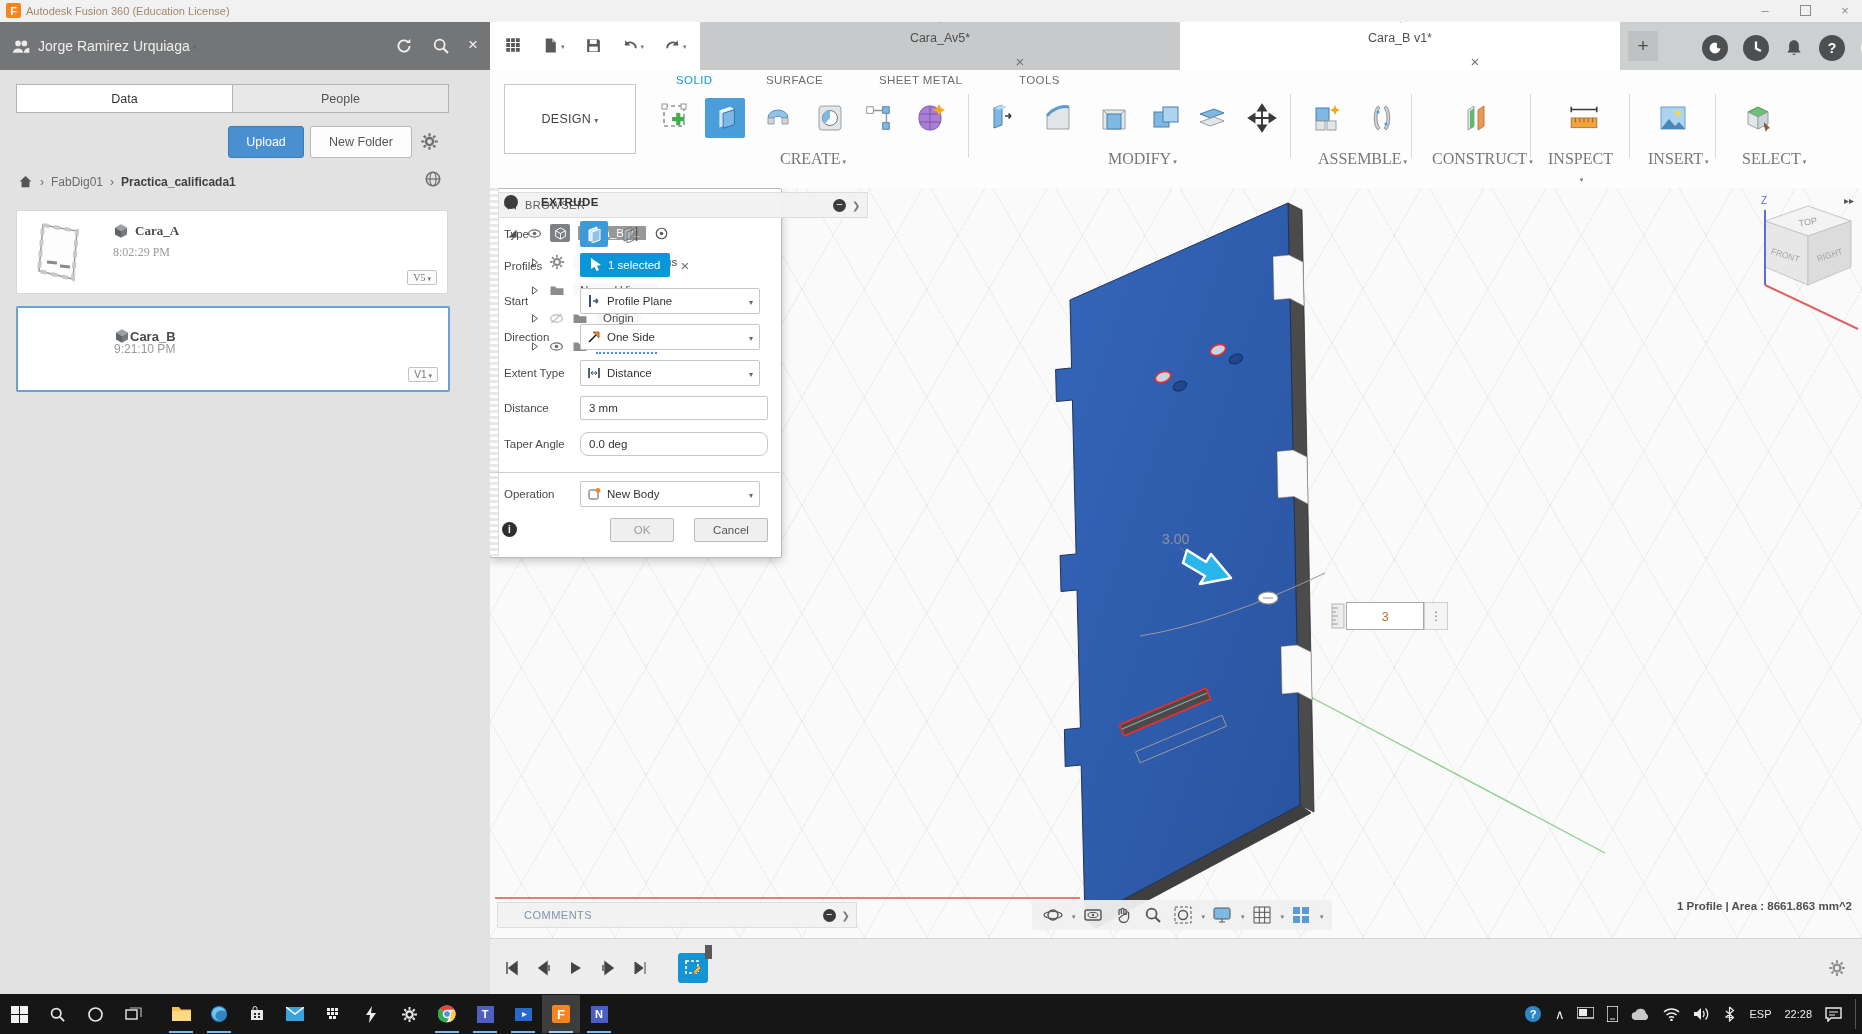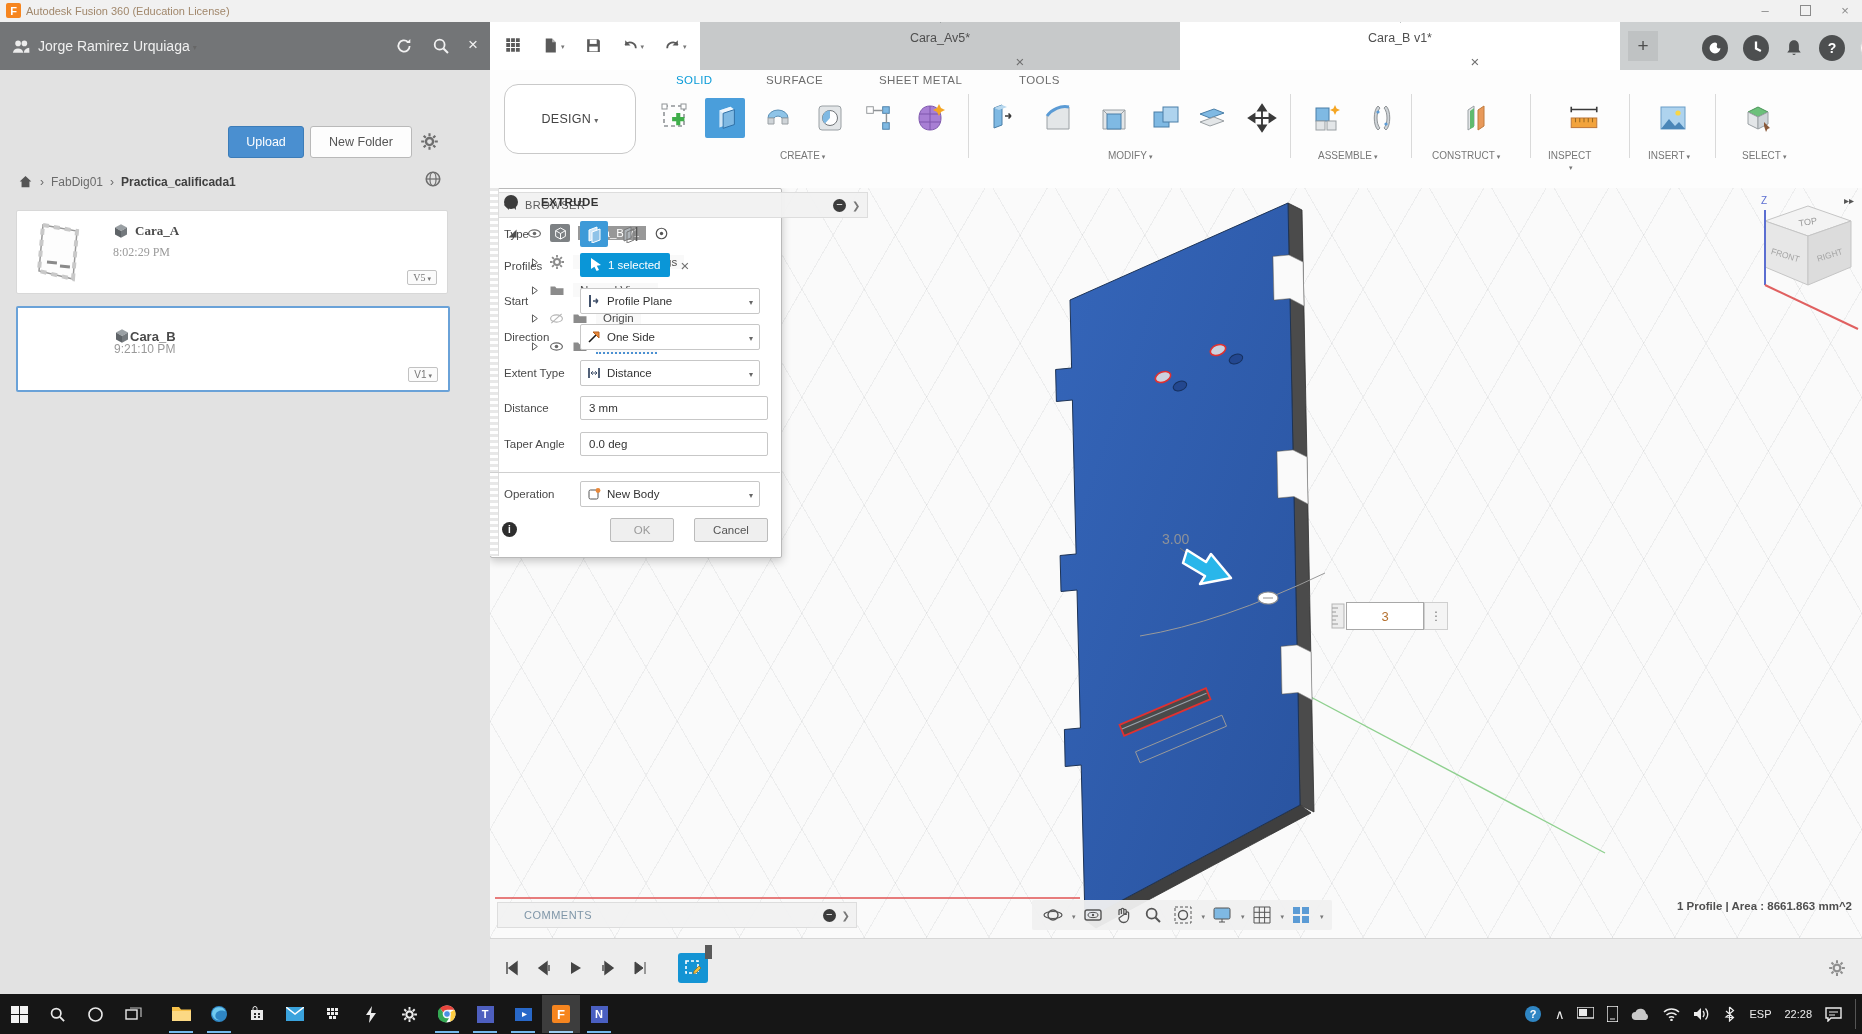--- a/index.html
+++ b/index.html
@@ -35,25 +35,25 @@
   .vbadge{border:1px solid #c2c2c2;border-radius:2px;background:#fbfbfb;color:#777;
       font-size:10px;padding:1px 5px;}
   
   #appbar{left:490px;top:22px;width:1372px;height:48px;background:#fff;border-bottom:1px solid #e3e3e3;}
   .qat{color:#5a5a5a;}
   .doctab{height:48px;display:flex;align-items:center;justify-content:center;gap:8px;font-size:12.5px;color:#4f4f4f;flex-direction:column;}
   #tabstrip{position:absolute;left:210px;top:0;width:1162px;height:48px;background:#cdd0d1;}
   .circ{width:26px;height:26px;border-radius:50%;background:#4d4f50;color:#fff;display:flex;align-items:center;justify-content:center;}
   
   #ribbon{left:490px;top:70px;width:1372px;height:118px;background:#fdfdfd;border-bottom:1px solid #d2d2d2;}
-  #designbtn{left:14px;top:14px;width:130px;height:68px;border:1px solid #c9c9c9;border-radius:14px;background:#fff;
+  #designbtn{left:14px;top:14px;width:130px;height:68px;border:1px solid #c9c9c9;border-radius:0;background:#fff;
      display:flex;align-items:center;justify-content:center;color:#444;font-size:12.5px;letter-spacing:.3px;}
   .rtab{font-size:11.5px;color:#6d6d6d;letter-spacing:.4px;}
   .rtab.on{color:#0a9bd8;}
-  .glabel{font-size:10px;color:#777;}
+  .glabel{font-size:16px;color:#777;font-family:Liberation Serif, serif;}
   .vdiv{width:1px;background:#dadada;top:24px;height:64px;}
   .ricon{top:28px;width:40px;height:40px;display:flex;align-items:center;justify-content:center;}
   
   #viewport{left:490px;top:188px;width:1372px;height:750px;background:#fafafa;overflow:hidden;
      background-image:
        repeating-linear-gradient(60deg,rgba(120,125,130,.10) 0 1px,transparent 1px 54px),
        repeating-linear-gradient(-60deg,rgba(120,125,130,.10) 0 1px,transparent 1px 54px);}
   
   .ovhead{background:rgba(241,241,241,.95);border:1px solid #ddd;color:#5c5c5c;font-size:11px;letter-spacing:.5px;}
   .treelabel{background:rgba(248,248,248,.85);padding:1px 7px;font-size:11.5px;color:#4c4c4c;}
@@ -187,20 +187,24 @@
       <svg class="abs" style="left:395px;top:15px;color:#f2f2f2" width="18" height="18" viewBox="0 0 16 16">
         <path d="M13 8a5 5 0 1 1-1.6-3.7" fill="none" stroke="currentColor" stroke-width="1.6"></path>
           <path d="M13.6 1.8v3.6H10Z" fill="currentColor"></path>
         </svg>
       <svg class="abs" style="left:432px;top:15px;color:#f2f2f2" width="18" height="18">
           <use href="#s-search"></use>
         </svg>
       <div class="abs" style="left:468px;top:13px;color:#f2f2f2;font-size:17px;">×</div>
     </div>
 
+    <div class="abs r" style="left:16px;top:62px;">
+      <div class="seg on">Data</div>
+      <div class="seg" style="border-left:none">People</div>
+    </div>
 
     <div class="btn abs" id="upload" style="left:228px;top:104px;">Upload</div>
     <div class="btn abs" id="newfolder" style="left:310px;top:104px;">New Folder</div>
     <svg class="abs" style="left:420px;top:110px;color:#6e6e6e" width="19" height="19">
         <use href="#s-gear"></use>
       </svg>
 
     <div class="abs r" style="left:18px;top:152px;gap:7px;">
       <svg width="15" height="15" style="color:#555">
           <use href="#s-home"></use>
@@ -707,21 +711,21 @@
             <path d="M4 7h6m-6 0 1.8-1.8M4 7l1.8 1.8m4.2-1.8L8.2 5.2M10 7l-1.8 1.8" stroke="#40506a" fill="none"></path>
           </svg>
         <span>Distance</span>
           <span class="cv" style="margin-left:auto;margin-right:6px;"></span>
       </div>
 
       <span class="drow-l" style="top:214px">Distance</span>
       <input class="dinput" style="top: 208px;" value="3 mm">
 
       <span class="drow-l" style="top:250px">Taper Angle</span>
-      <input class="dinput" style="top: 244px;" value="0.0 deg">
+      <input class="dinput" style="top: 244px; border-radius: 8px;" value="0.0 deg">
 
       <div class="abs" style="left:0;top:284px;width:290px;height:1px;background:#cfcfcf;"></div>
 
       <span class="drow-l" style="top:300px">Operation</span>
       <div class="dselect" style="top:293px">
         <svg width="14" height="14" viewBox="0 0 14 14" style="margin:0 6px">
             <rect x="2" y="3" width="9" height="9" rx="1.5" fill="#fff" stroke="#555"></rect>
             <circle cx="11" cy="3.5" r="2.4" fill="#e8883a"></circle>
           </svg>
         <span>New Body</span>

